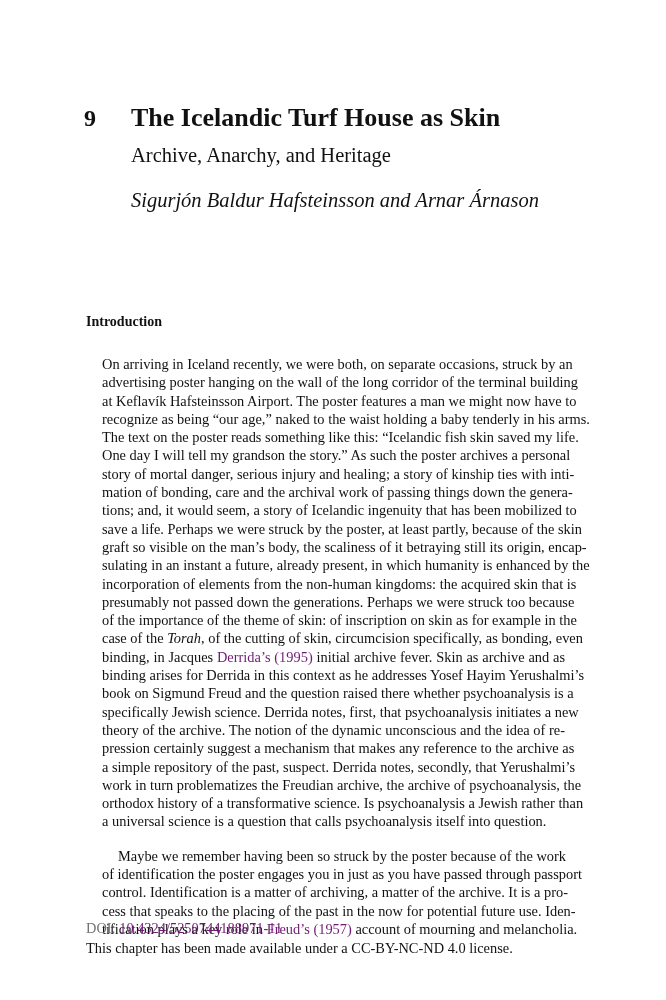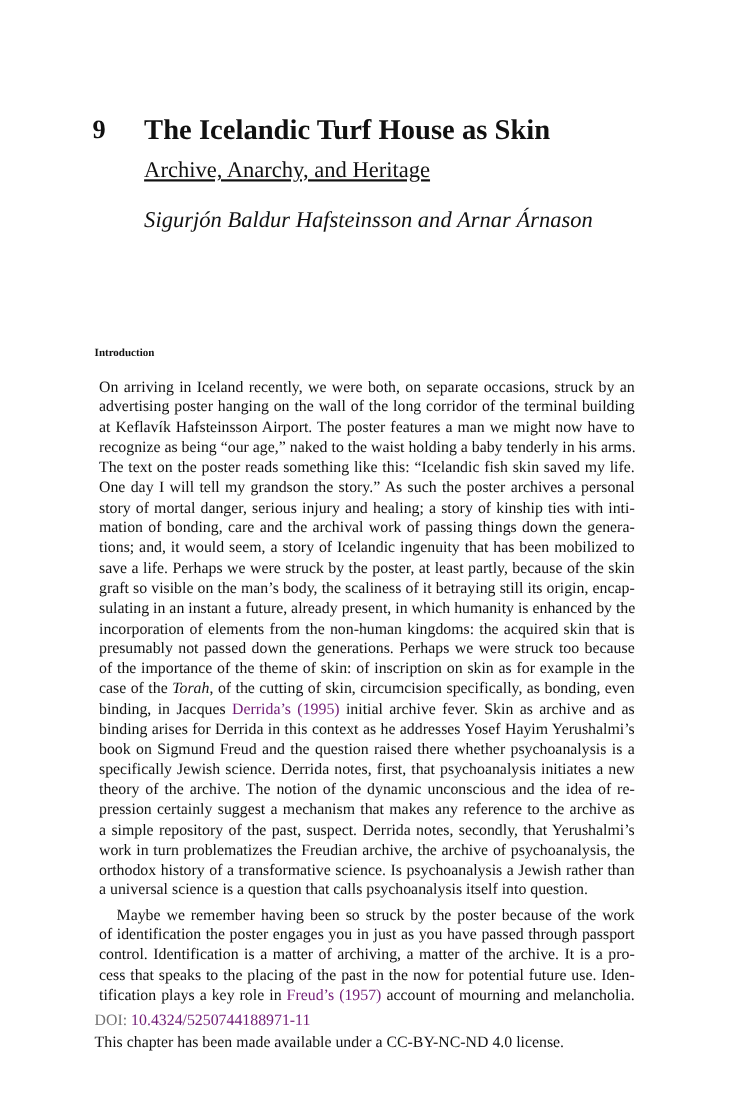--- a/index.html
+++ b/index.html
@@ -37,51 +37,50 @@
       line-height: 28px;
       white-space: nowrap;
     }
     .chapter-subtitle {
       position: absolute;
       left: 131px;
       top: 142px;
       font-size: 20.5px;
       line-height: 26px;
       white-space: nowrap;
-      text-decoration: underline;
     }
     .chapter-authors {
       position: absolute;
       left: 131px;
       top: 187px;
       font-size: 20.5px;
       font-style: italic;
       line-height: 26px;
       white-space: nowrap;
     }
     .section-heading {
       position: absolute;
       left: 86px;
       top: 313px;
-      font-size: 10px;
+      font-size: 14px;
       font-weight: bold;
       line-height: 18px;
     }
     .body-text {
       position: absolute;
       left: 86px;
       top: 339px;
       width: 495px;
       font-size: 14.4px;
       line-height: 18.3px;
       text-align: justify;
       hyphens: manual;
     }
     .body-text p {
-      margin: 4px;
+      margin: 16px;
     }
     .body-text .line {
       display: block;
       text-align: justify;
       text-align-last: justify;
       white-space: nowrap;
     }
     .body-text .line.last {
       text-align-last: left;
     }

